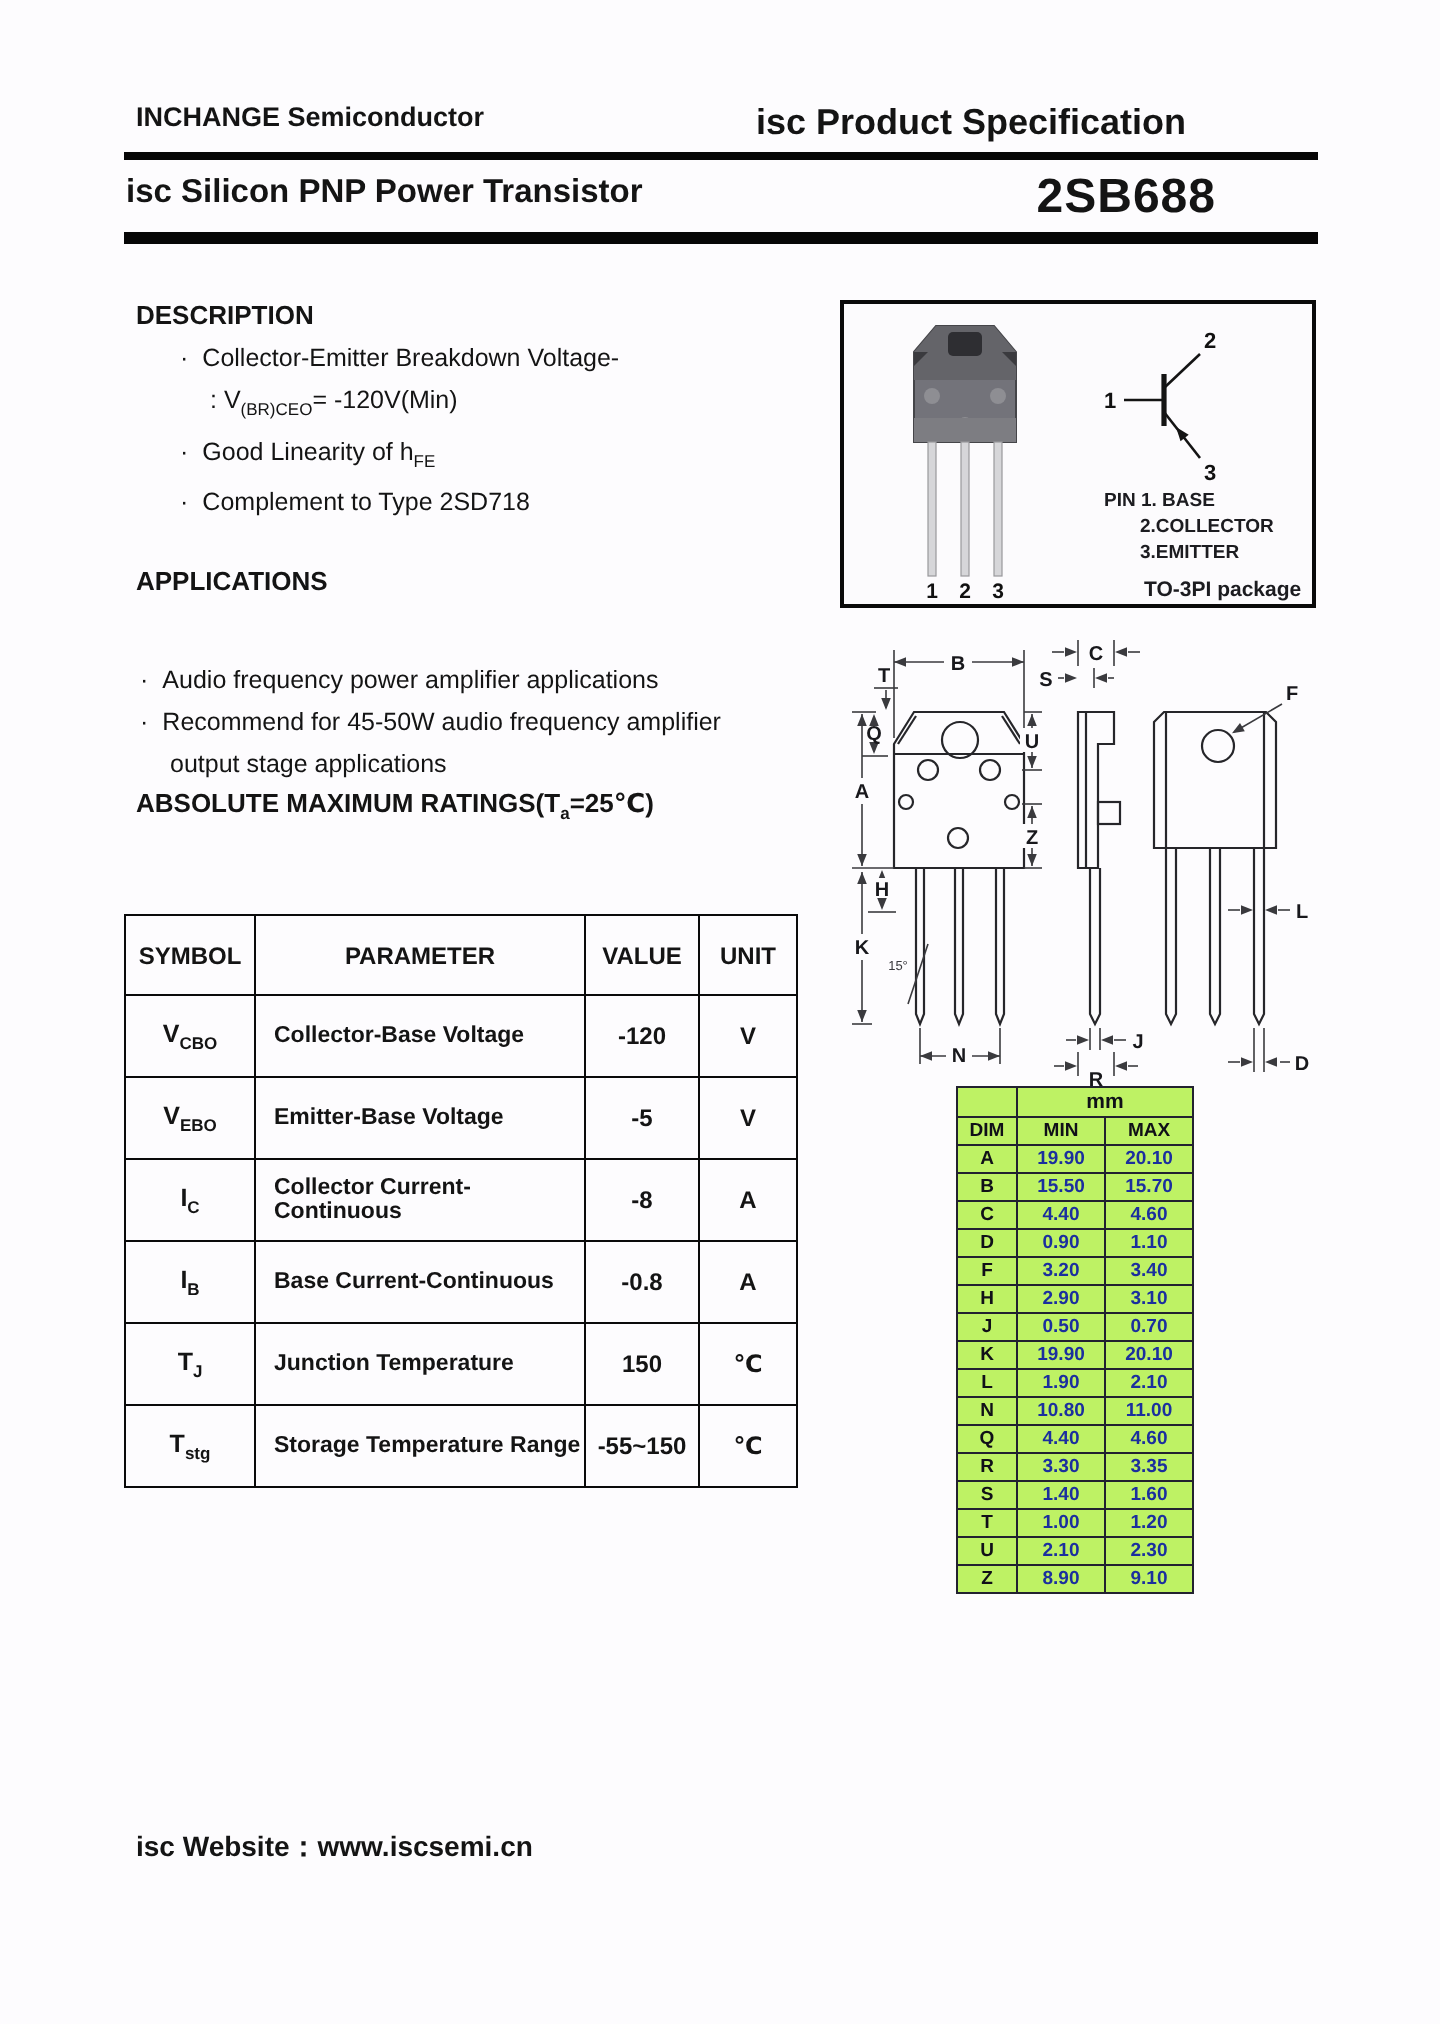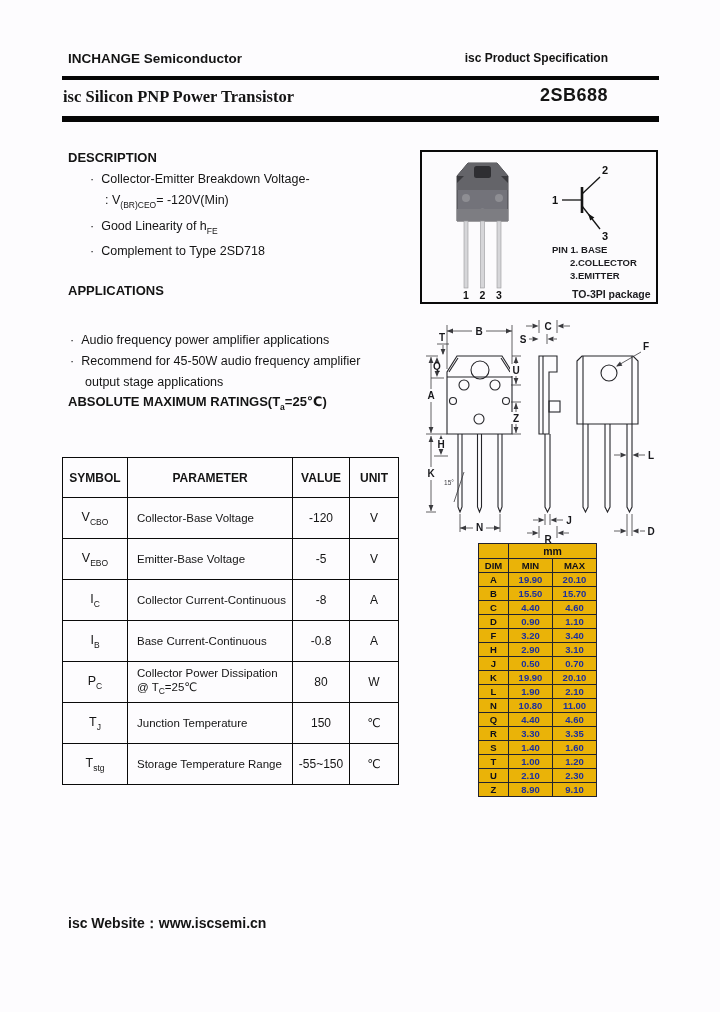--- a/index.html
+++ b/index.html
@@ -1,55 +1,55 @@
 <!DOCTYPE html>
 <html><head>
 <meta charset="utf-8">
 <style>
   * { box-sizing: border-box; margin: 0; padding: 0; }
   html,body { background:#fdfcfe; }
   body { width:720px; height:1012px; font-family:"Liberation Sans","DejaVu Sans",sans-serif; color:#141414; }
   .page { position:relative; width:672px; height:1012px; background:#fdfcfe; overflow:hidden; }
 
   .hdr-left  { position:absolute; left:68px;  top:51px; font-size:13.5px; font-weight:bold; }
-  .hdr-right { position:absolute; right:64px; top:51px; font-size:12px; font-weight:bold; }
+  .hdr-right { position:absolute; right:79px; top:51px; font-size:18px; font-weight:bold; }
   .rule  { position:absolute; left:62px; width:597px; background:#060606; }
   .rule1 { top:76px;  height:4px; }
   .rule2 { top:116px; height:6px; }
-  .title-main  { position:absolute; left:63px; top:87px;  font-size:16.5px; font-weight:bold;font-family:Liberation Serif, serif; }
-  .part-number { position:absolute; right:64px; top:85px; font-size:18px; font-weight:bold; letter-spacing:.5px; }
+  .title-main  { position:absolute; left:63px; top:87px;  font-size:16.5px; font-weight:bold; }
+  .part-number { position:absolute; right:64px; top:85px; font-size:24px; font-weight:bold; letter-spacing:.5px; }
 
   .sec-heading { position:absolute; left:68px; font-size:13px; font-weight:bold; }
   .desc-heading { top:150px; }
   .app-heading  { top:283px; }
   .ratings-heading { top:394px; }
   .body-lines { position:absolute; left:70px; font-size:12.5px; line-height:21px; white-space:nowrap; }
   .desc-body { top:169px;margin-left:20px; }
   .app-body  { top:301px;margin-top:29px; }
   .bullet { display:inline-block; margin-right:7px; }
   .indent { padding-left:15px; }
   sub { font-size:8.5px; }
 
   table.ratings { position:absolute; left:62px; top:417px; width:336px; border-collapse:collapse; table-layout:fixed;margin-top:40px; }
   table.ratings th, table.ratings td { border:1.5px solid #0a0a0a; text-align:center; vertical-align:middle; }
   table.ratings th { height:40px; font-size:12px; }
-  table.ratings td { height:41px; font-size:12px; }
+  table.ratings td { height:41px; font-size:12px;font-weight:bold; }
   table.ratings td.par { text-align:left; padding-left:9px; font-size:11.5px; }
   table.ratings td.par div { line-height:14px; }
   table.ratings td.sym { font-size:12.5px; }
 
   .photo-box { position:absolute; left:420px; top:150px; width:238px; height:154px; border:2px solid #0a0a0a; background:#fcfbfd; }
   .photo-box svg { display:block; }
   .photo-box text, .drawing-svg text { font-family:"Liberation Sans","DejaVu Sans",sans-serif; }
 
   .drawing-svg { position:absolute; left:416px; top:309px; }
   .drawing-svg text { font-size:10px; font-weight:bold; fill:#18181c; }
   .drawing-svg text.tiny { font-size:6.5px; font-weight:normal; fill:#3a3a3e; }
 
-  table.dims { position:absolute; left:478px; top:543px; width:118px; border-collapse:collapse; table-layout:fixed; background:#eab308; }
+  table.dims { position:absolute; left:478px; top:543px; width:118px; border-collapse:collapse; table-layout:fixed; background:#bef264; }
   table.dims th, table.dims td { border:1.2px solid #222230; height:13px; padding:0; text-align:center; font-weight:bold; font-size:9.5px; line-height:13px; color:#101018; }
   table.dims th.mm { font-size:10.5px; height:15px; }
   table.dims td.minv, table.dims td.maxv { color:#1b2f9e;margin-left:40px; }
 
   .footer { position:absolute; left:68px; top:915px; font-size:14px; font-weight:bold; }
 </style>
 </head>
 <body>
 
 <div class="page">
@@ -110,29 +110,20 @@
         <td class="sym"><span>I</span><sub>C</sub></td>
         <td class="par">Collector Current-Continuous</td>
         <td>-8</td>
         <td>A</td>
       </tr>
       <tr>
         <td class="sym"><span>I</span><sub>B</sub></td>
         <td class="par">Base Current-Continuous</td>
         <td>-0.8</td>
         <td>A</td>
-      </tr>
-      <tr>
-        <td class="sym"><span>P</span><sub>C</sub></td>
-        <td class="par">
-          <div>Collector Power Dissipation</div>
-          <div><span>@ T</span><sub>C</sub><span>=25℃</span></div>
-        </td>
-        <td>80</td>
-        <td>W</td>
       </tr>
       <tr>
         <td class="sym"><span>T</span><sub>J</sub></td>
         <td class="par">Junction Temperature</td>
         <td>150</td>
         <td>℃</td>
       </tr>
       <tr>
         <td class="sym"><span>T</span><sub>stg</sub></td>
         <td class="par">Storage Temperature Range</td>

